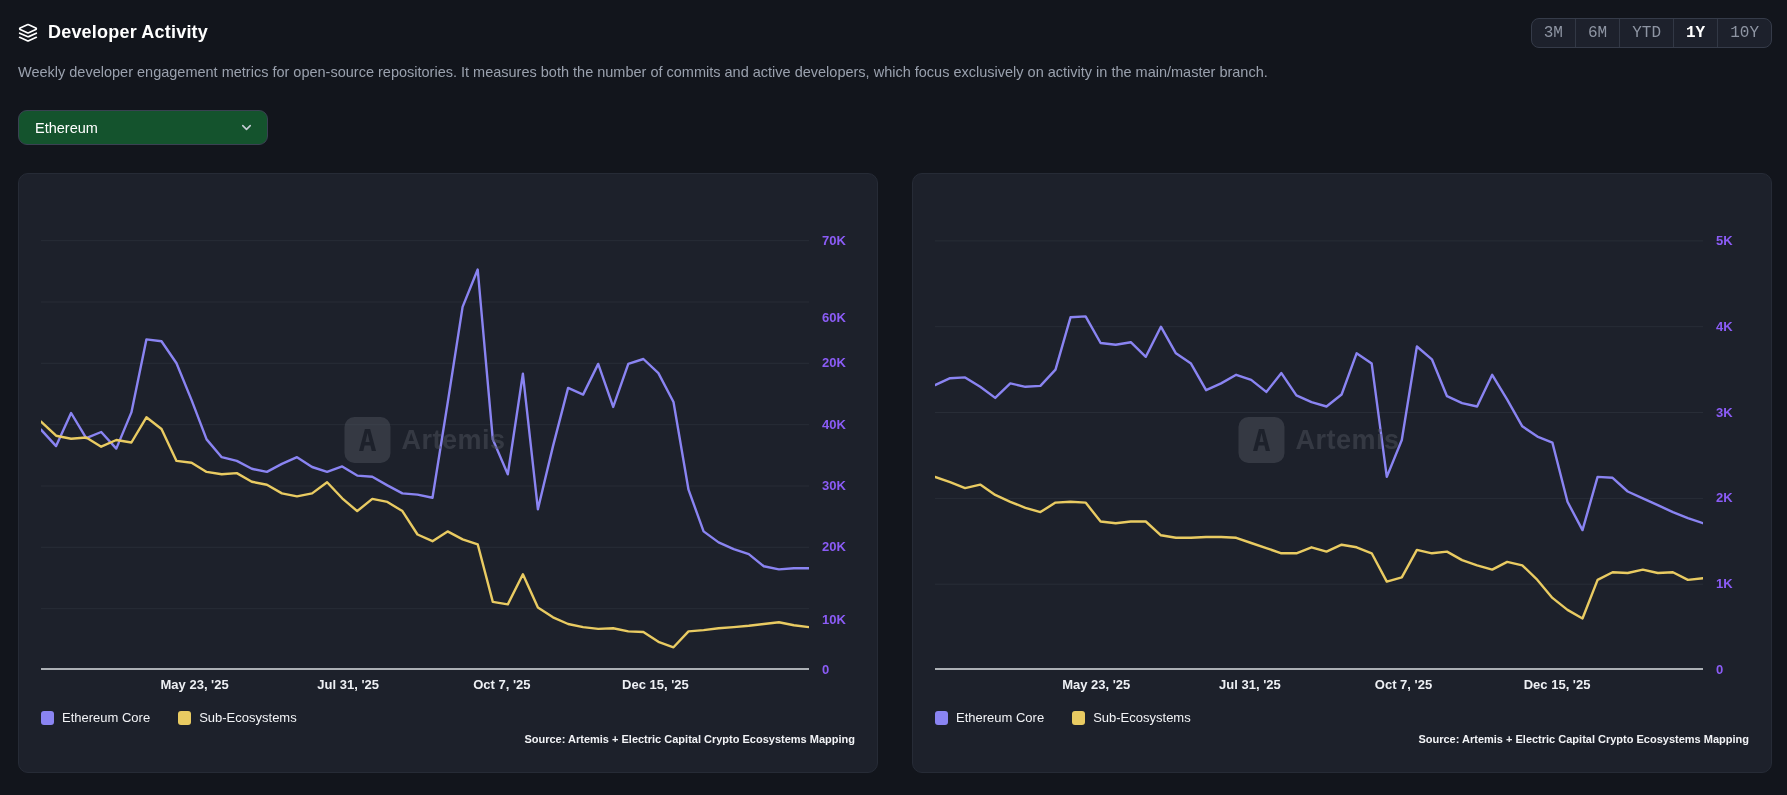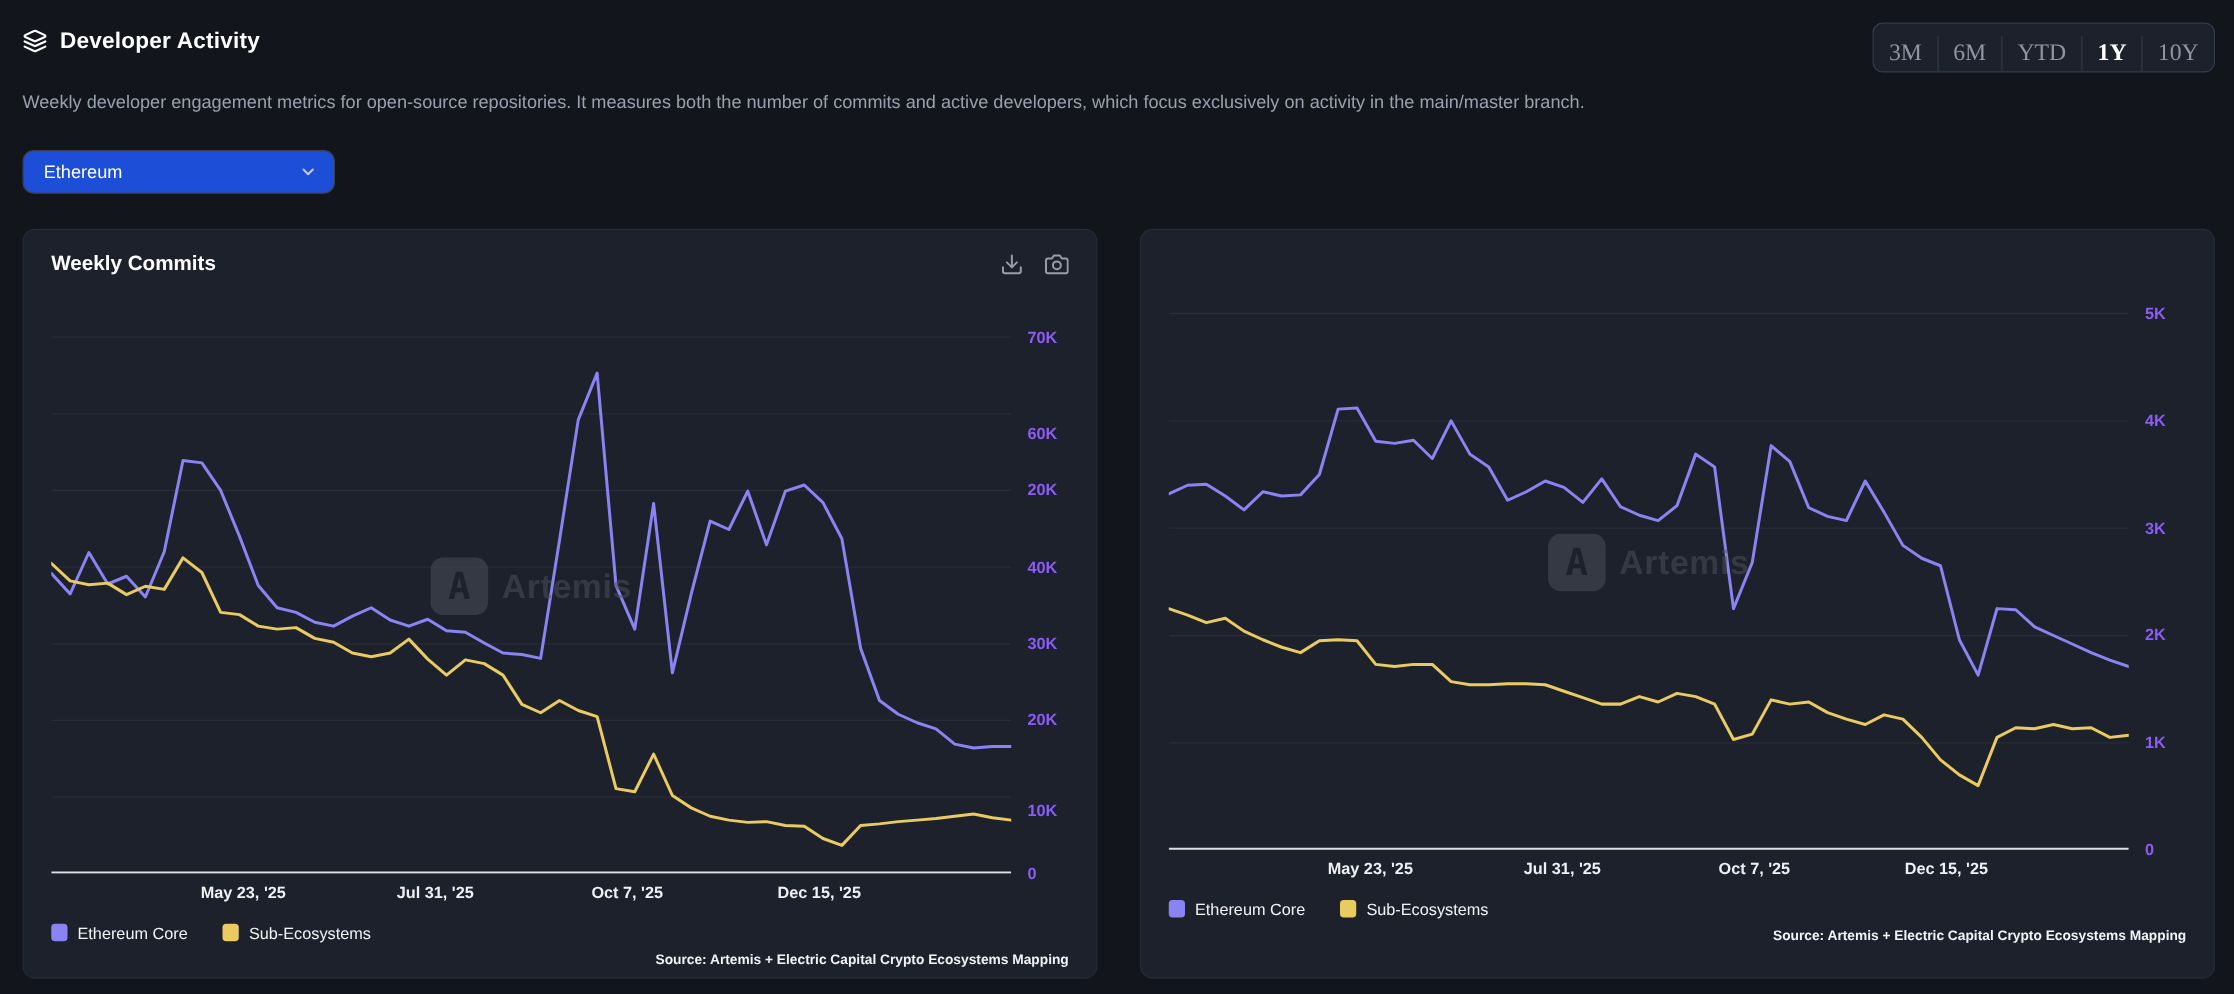--- a/index.html
+++ b/index.html
@@ -17,37 +17,37 @@
   .title-wrap svg { width: 20px; height: 20px; color: #ffffff; }
   .page-title { font-size: 18px; font-weight: 700; letter-spacing: .2px; }
 
   .range-group {
     display: flex; align-items: stretch;
     background: #1d212c; border: 1px solid #353b49; border-radius: 8px;
     overflow: hidden; margin-top: 2px;
   }
   .range-btn {
     background: transparent; border: none; cursor: pointer;
-    font-family: Liberation Serif, serif; font-size: 19px; color: #8e95a3;
-    padding: 5px 12px; line-height: 18px; margin-top: 10px;
+    font-family: Liberation Mono, monospace; font-size: 16px; color: #8e95a3;
+    padding: 5px 12px; line-height: 18px;
   }
   .range-btn + .range-btn { border-left: 1px solid #323845; }
   .range-btn.active { color: #ffffff; font-weight: 700; }
 
   .description {
     margin-top: 14px; width: 1355px;
     color: #9aa1ae; font-size: 14.5px; line-height: 1.45;
   }
 
   
   .dropdown {
     margin-top: 27px;
     width: 250px; height: 35px;
     display: flex; align-items: center; justify-content: space-between;
-    background: #1d4ed8; border: 1px solid #3a4152; border-radius: 9px;
+    background: #14532d; border: 1px solid #3a4152; border-radius: 9px;
     padding: 0 13px 0 16px; cursor: pointer;
   }
   .dropdown-value { font-size: 14.5px; color: #ffffff; }
   .dropdown svg { width: 15px; height: 15px; color: #c7ccd6; }
 
   
   .cards-row { display: flex; gap: 34px; margin-top: 28px; }
   .card {
     width: 860px; height: 600px;
     background: #1d212b; border: 1px solid #262b36; border-radius: 10px;
@@ -89,21 +89,21 @@
     display: flex; align-items: center; justify-content: center;
     font-family: "DejaVu Sans Mono", monospace;
     font-size: 30px; font-weight: 700;
   }
   .wm-text {
     color: #4d525c; font-size: 27px; font-weight: 700; letter-spacing: .5px;
   }
 
   
   .legend-row { display: flex; align-items: center; gap: 28px; margin-top: 9px; height: 22px; }
-  .legend-item { display: flex; align-items: flex-start; gap: 8px; cursor: pointer; }
+  .legend-item { display: flex; align-items: flex-end; gap: 8px; cursor: pointer; }
   .legend-swatch { width: 13px; height: 14px; border-radius: 3px; }
   .legend-label { font-size: 13px; color: #f2f3f6; }
   .source-row { text-align: right; font-size: 11px; font-weight: 600; color: #f2f3f6; margin-top: 5px; }
 </style>
 </head>
 <body>
 
 <div class="page">
 
   <div class="header-row">
@@ -129,38 +129,20 @@
   <div class="dropdown">
     <span class="dropdown-value">Ethereum</span>
     <svg viewBox="0 0 24 24" fill="none" stroke="currentColor" stroke-width="2.5" stroke-linecap="round" stroke-linejoin="round">
       <polyline points="6 9 12 15 18 9"></polyline>
     </svg>
   </div>
 
   <div class="cards-row">
 
     <div class="card">
-      <div class="card-header">
-        <span class="card-title">Weekly Commits</span>
-        <div class="card-actions">
-          <button class="icon-btn">
-            <svg viewBox="0 0 24 24" fill="none" stroke="currentColor" stroke-width="2" stroke-linecap="round" stroke-linejoin="round">
-              <path d="M21 15v4a2 2 0 0 1-2 2H5a2 2 0 0 1-2-2v-4"></path>
-                <polyline points="7 10 12 15 17 10"></polyline>
-                <line x1="12" y1="15" x2="12" y2="3"></line>
-            </svg>
-          </button>
-          <button class="icon-btn">
-            <svg viewBox="0 0 24 24" fill="none" stroke="currentColor" stroke-width="2" stroke-linecap="round" stroke-linejoin="round">
-              <path d="M23 19a2 2 0 0 1-2 2H3a2 2 0 0 1-2-2V8a2 2 0 0 1 2-2h4l2-3h6l2 3h4a2 2 0 0 1 2 2z"></path>
-                <circle cx="12" cy="13" r="4"></circle>
-            </svg>
-          </button>
-        </div>
-      </div>
       <div class="plot-row">
         <div class="plot-area">
           <svg class="chart-svg" viewBox="0 0 768 460">
               <line x1="0" x2="768" y1="30.7" y2="30.7" stroke="#282d37" stroke-width="1"></line>
               <line x1="0" x2="768" y1="92.0" y2="92.0" stroke="#282d37" stroke-width="1"></line>
               <line x1="0" x2="768" y1="153.3" y2="153.3" stroke="#282d37" stroke-width="1"></line>
               <line x1="0" x2="768" y1="214.7" y2="214.7" stroke="#282d37" stroke-width="1"></line>
               <line x1="0" x2="768" y1="276.0" y2="276.0" stroke="#282d37" stroke-width="1"></line>
               <line x1="0" x2="768" y1="337.3" y2="337.3" stroke="#282d37" stroke-width="1"></line>
               <line x1="0" x2="768" y1="398.7" y2="398.7" stroke="#282d37" stroke-width="1"></line>

